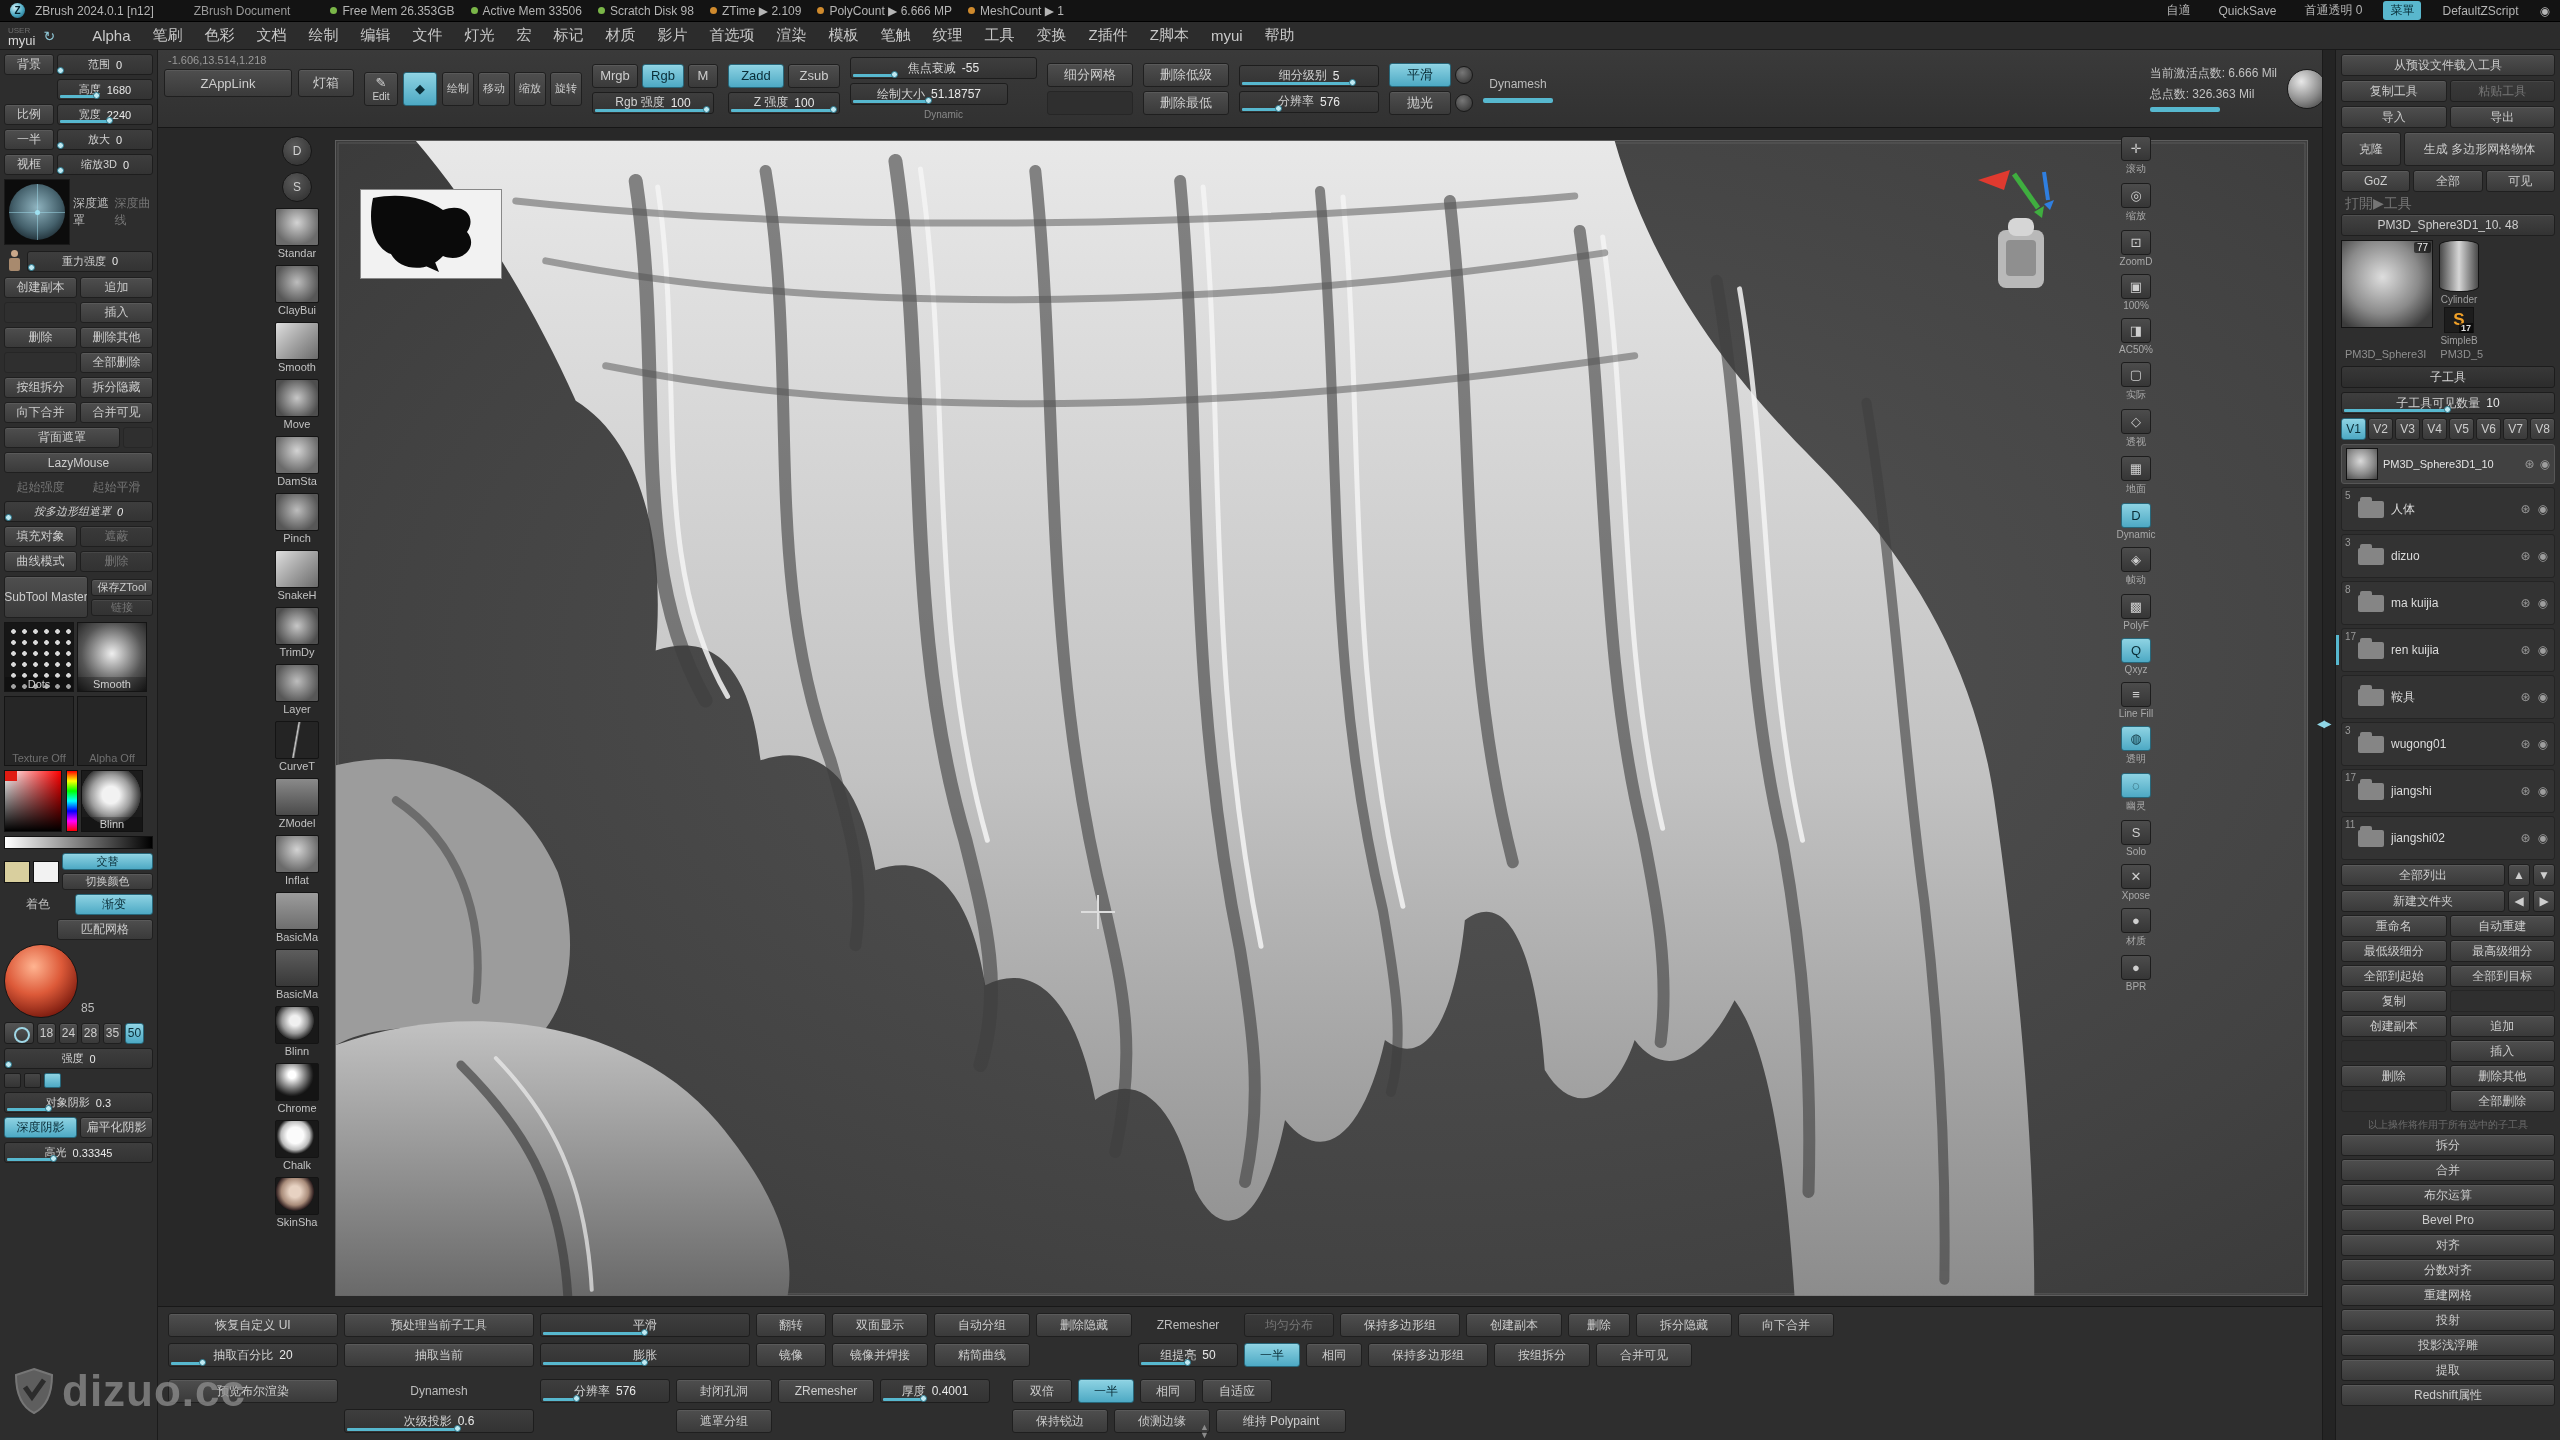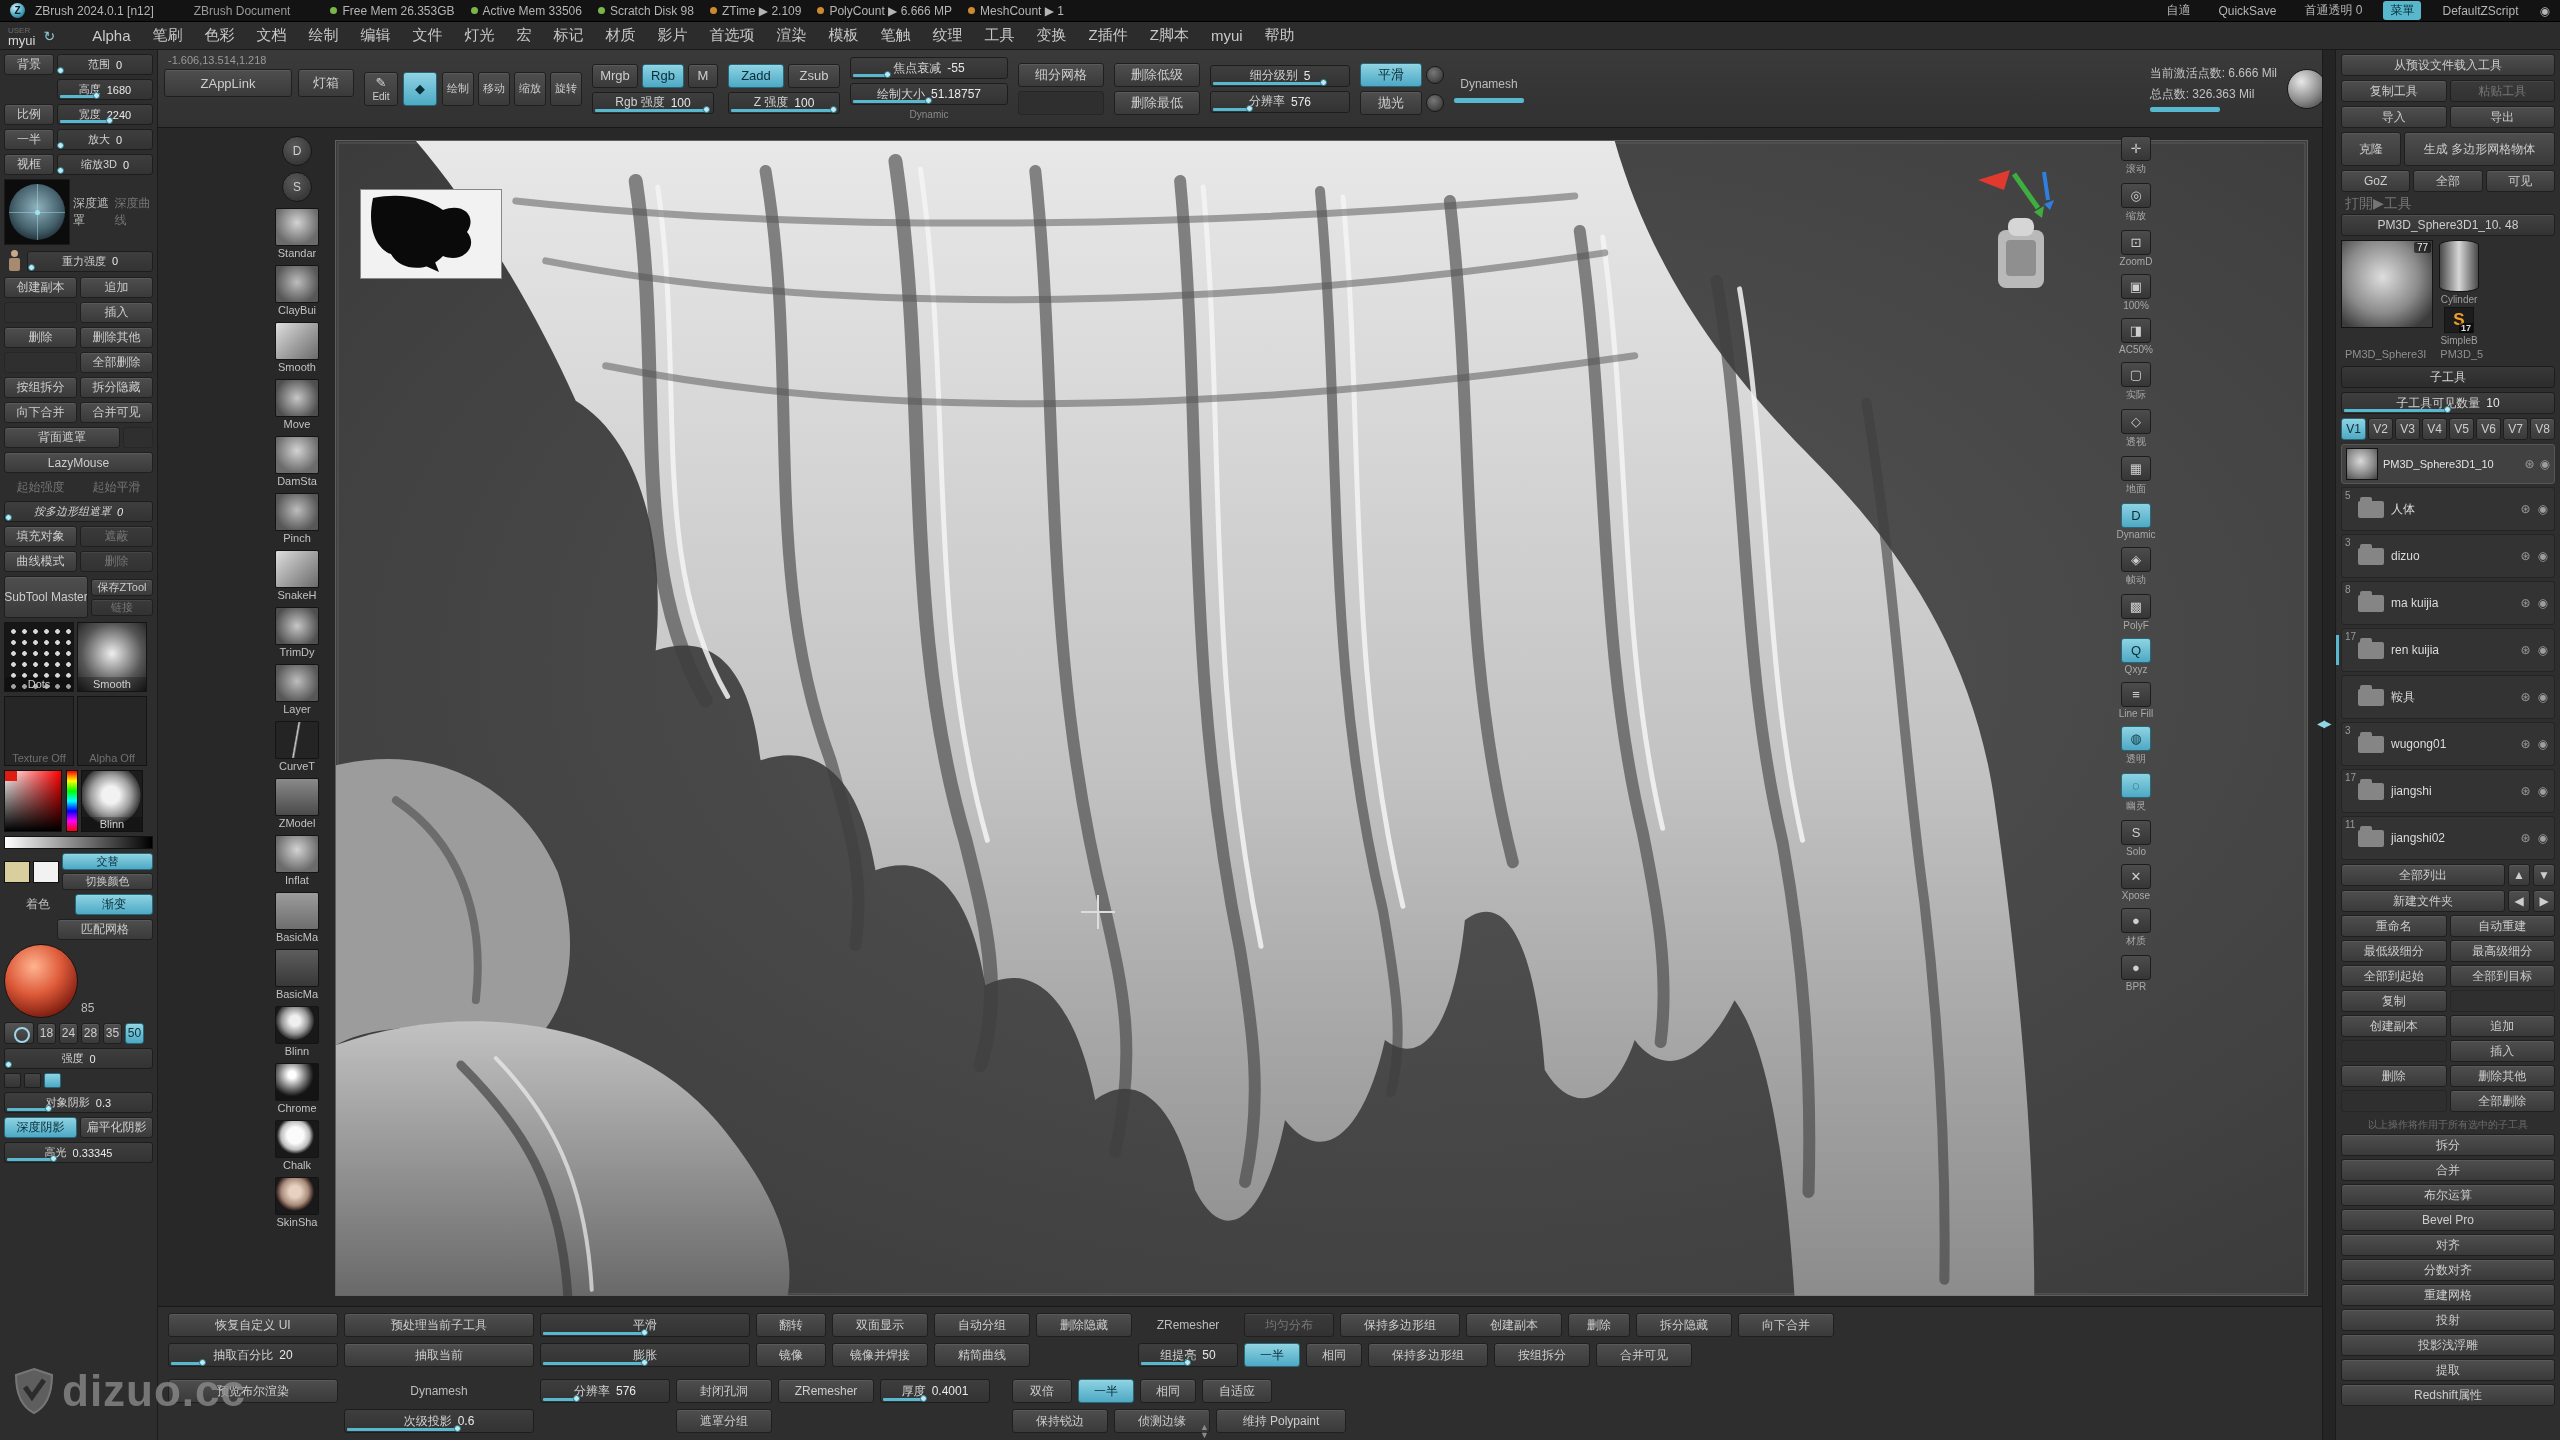--- a/index.html
+++ b/index.html
@@ -298,21 +298,21 @@
       </div>
       <div class="sl" style="width:112px;">
         <span class="sl-lab">Z 强度</span>
         <span class="sl-val">100</span>
         <i class="fillline" style="width:95%;"></i>
         <i class="knob" style="left:calc(95% - 4px);"></i>
       </div>
     </div>
 
     <div class="ts-col">
-      <div class="sl" style="width:158px;align-items:center;">
+      <div class="sl" style="width:187px;align-items:center;">
         <span class="sl-lab">焦点衰减</span>
         <span class="sl-val">-55</span>
         <i class="fillline" style="width:24%;"></i>
         <i class="knob" style="left:calc(24% - 4px);"></i>
       </div>
       <div class="sl" style="width:158px;">
         <span class="sl-lab">绘制大小</span>
         <span class="sl-val">51.18757</span>
         <i class="fillline" style="width:50%;"></i>
         <i class="knob" style="left:calc(50% - 4px);"></i>

